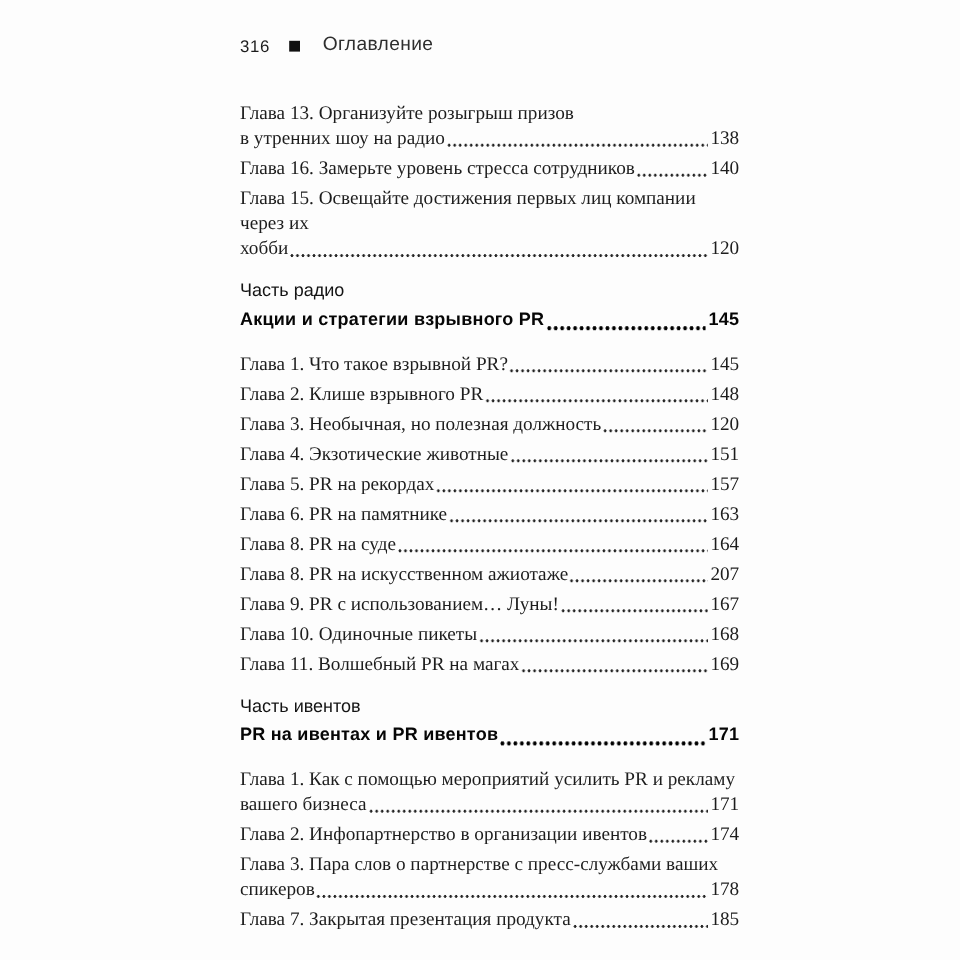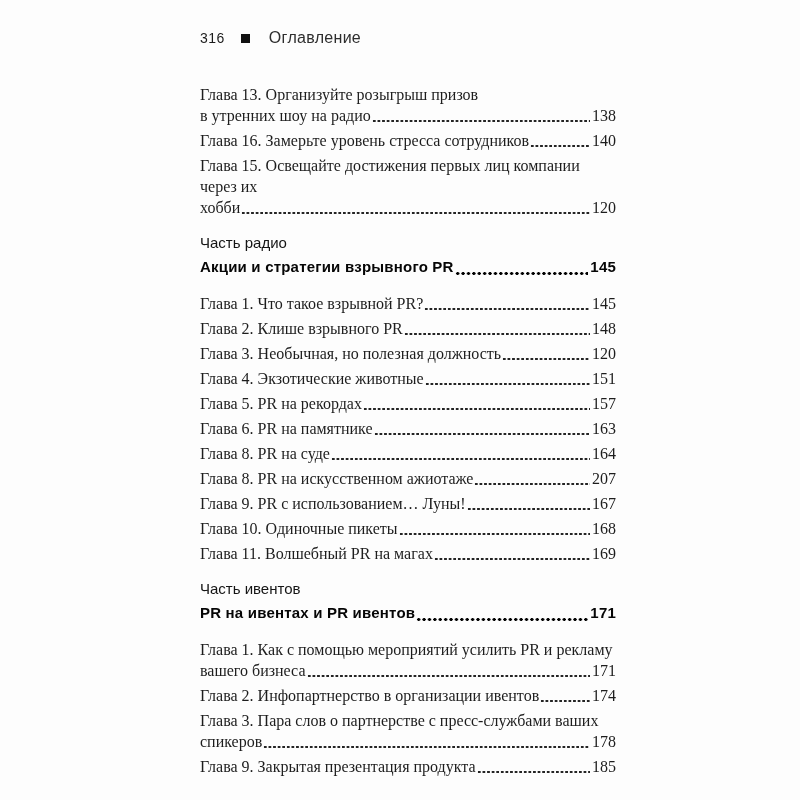--- a/index.html
+++ b/index.html
@@ -263,20 +263,20 @@
     <div class="line">Глава 3. Пара слов о партнерстве с пресс-службами ваших</div>
           <div class="lastline">
       <span class="txt">спикеров</span>
       <span class="leader"></span>
       <span class="pg">178</span>
     </div>
   </div>
 
   <div class="entry">
     <div class="lastline">
-      <span class="txt">Глава 9. Закрытая презентация продукта</span>
+      <span class="txt">Глава 7. Закрытая презентация продукта</span>
       <span class="leader"></span>
       <span class="pg">185</span>
     </div>
   </div>
 </main>
   </div>
 </div>
 
 </body></html>

